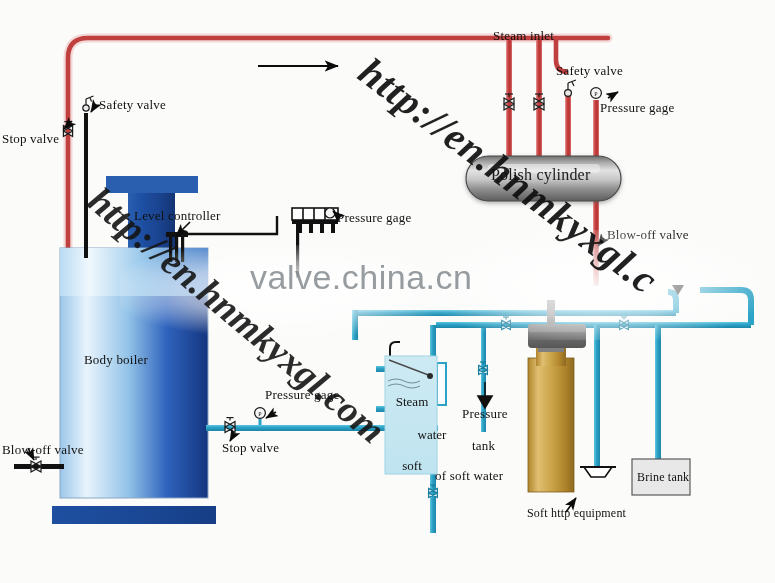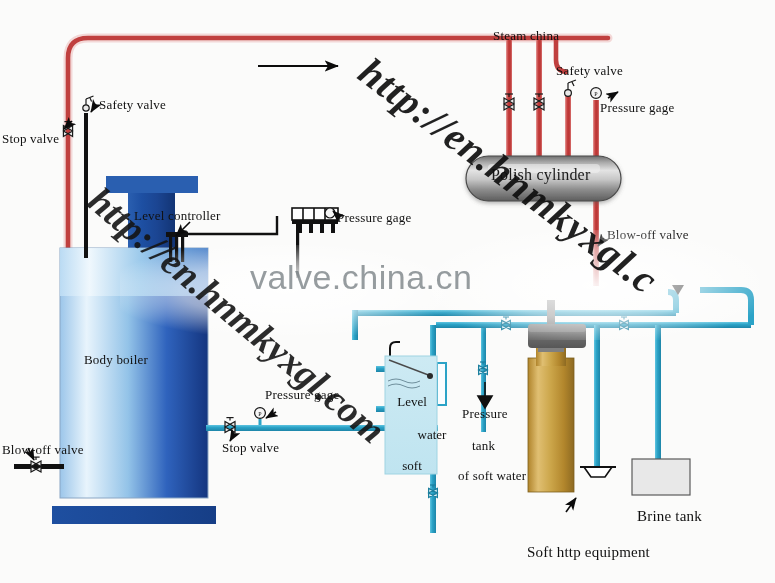--- a/index.html
+++ b/index.html
@@ -23,21 +23,21 @@
     height: 583px;
   }
   .lbl {
     position: absolute;
     color: #111;
     font-family: "Liberation Serif", "DejaVu Serif", serif;
     font-size: 13px;
     white-space: nowrap;
     letter-spacing: .2px;
   }
-  .lbl-sm { font-size: 15px; margin-top: 38px; }
+  .lbl-sm { font-size: 12px; }
   .wm-diag {
     position: absolute;
     color: rgba(14,14,14,.92);
     font-family: "Liberation Serif", "DejaVu Serif", serif;
     font-size: 40px;
     font-style: italic;
     font-weight: 700;
     letter-spacing: 1px;
     transform-origin: 0 0;
     transform: rotate(37deg);
@@ -408,40 +408,40 @@
 
       <path d="M672,285 L684,285 L678,295 Z" fill="#111" stroke="none"></path>
     </g>
   </svg>
 
   <div class="lbl" style="left:2px;  top:131px;">Stop valve</div>
   <div class="lbl" style="left:99px; top:97px;">Safety valve</div>
   <div class="lbl" style="left:134px;top:208px;">Level controller</div>
   <div class="lbl" style="left:337px;top:210px;">Pressure gage</div>
 
-  <div class="lbl" style="left:493px;top:28px;">Steam china</div>
+  <div class="lbl" style="left:493px;top:28px;">Steam inlet</div>
   <div class="lbl" style="left:556px;top:63px;">Safety valve</div>
   <div class="lbl" style="left:600px;top:100px;">Pressure gage</div>
   <div class="lbl" style="left:607px;top:227px;">Blow-off  valve</div>
 
   <div class="lbl" style="left:491px;top:166px; color:#1a1a1a; font-size:16px;">Polish cylinder</div>
 
   <div class="lbl" style="left:84px; top:352px;">Body boiler</div>
 
   <div class="lbl" style="left:2px;  top:442px;">Blow-off valve</div>
   <div class="lbl" style="left:265px;top:387px;">Pressure gage</div>
   <div class="lbl" style="left:222px;top:440px;">Stop valve</div>
 
-  <div class="tank-label" style="left:386px;top:392px;width:52px;">Level</div>
+  <div class="tank-label" style="left:386px;top:392px;width:52px;">Steam</div>
   <div class="tank-label" style="left:406px;top:425px;width:52px;">water</div>
   <div class="tank-label" style="left:386px;top:456px;width:52px;">soft</div>
 
   <div class="lbl" style="left:462px;top:406px;">Pressure</div>
   <div class="lbl" style="left:472px;top:438px;">tank</div>
-  <div class="lbl" style="left:458px;top:468px;">of soft water</div>
+  <div class="lbl" style="left:435px;top:468px;">of soft water</div>
 
   <div class="lbl lbl-sm" style="left:527px;top:506px;">Soft http equipment</div>
   <div class="lbl lbl-sm" style="left:637px;top:470px;">Brine tank</div>
 
   <div class="wm-haze" style="left:430px;top:230px;width:330px;height:110px;"></div>
   <div class="wm-haze" style="left:120px;top:245px;width:330px;height:90px;"></div>
 
   <div class="wm-diag" style="left:378px; top:48px;">http://en.hnmkyxgl.c</div>
   <div class="wm-diag-2" style="left:108px; top:178px;">http://en.hnmkyxgl.com</div>
   <div class="wm-flat">valve.china.cn</div>

